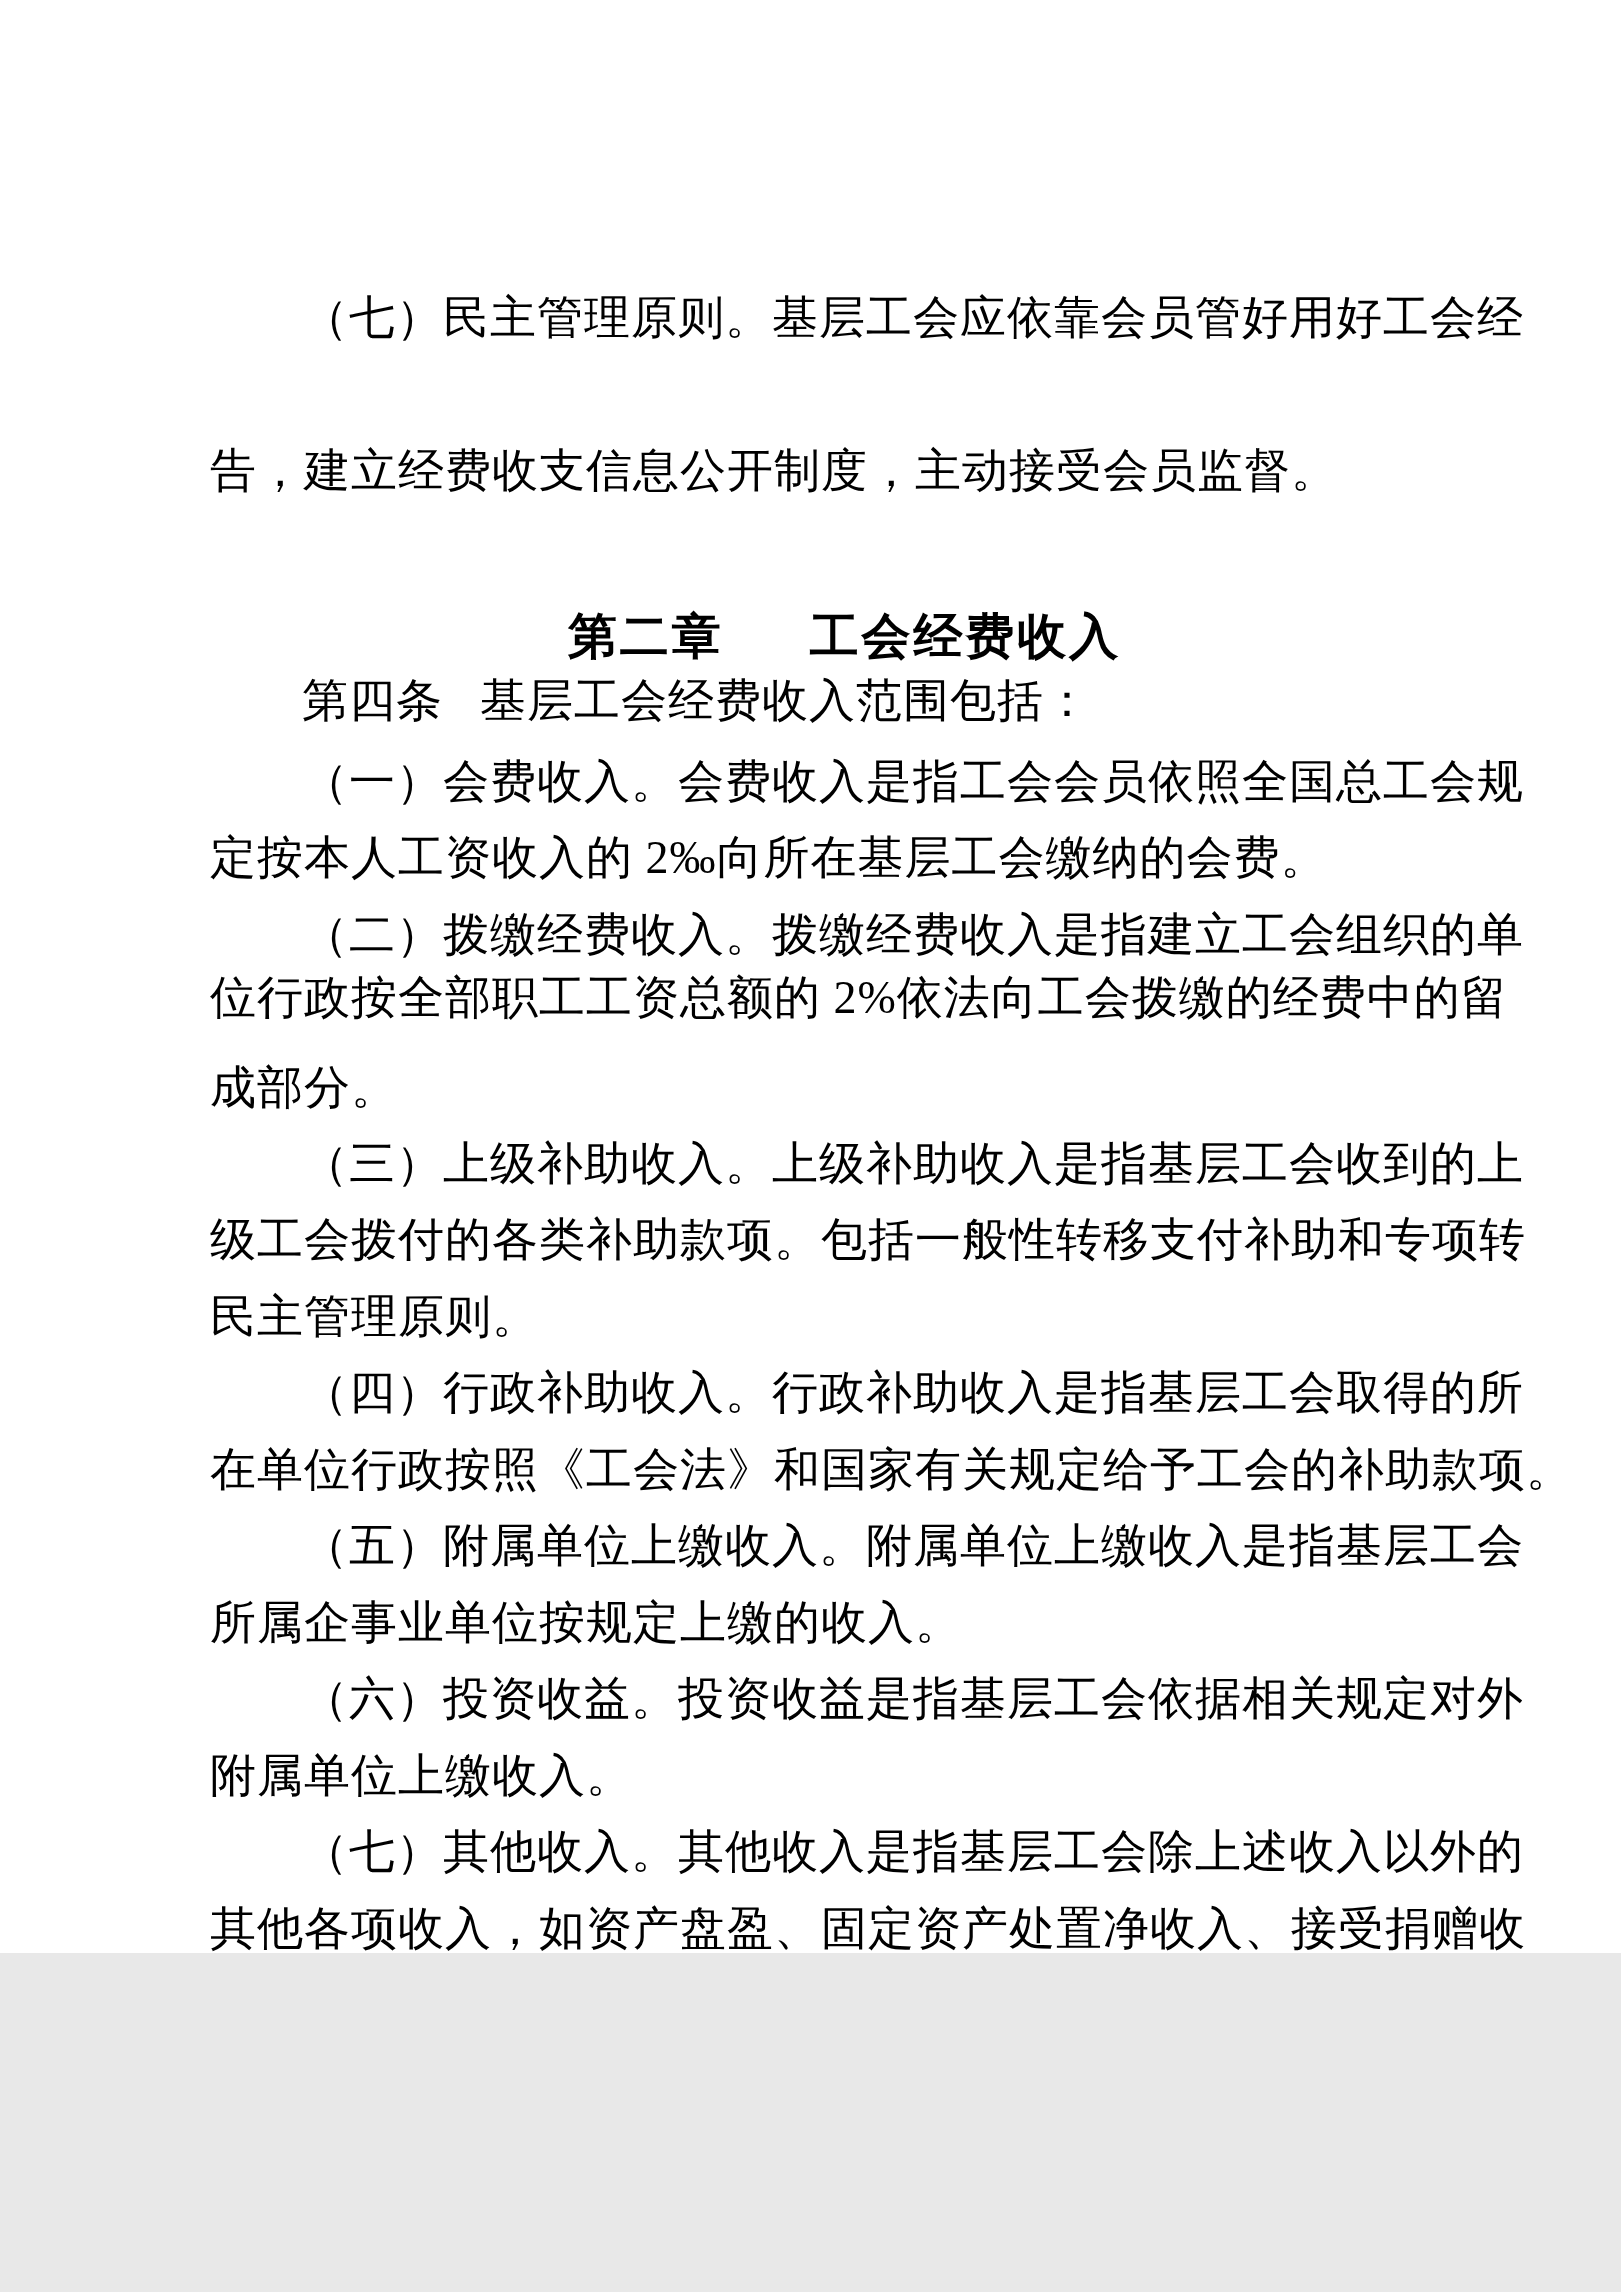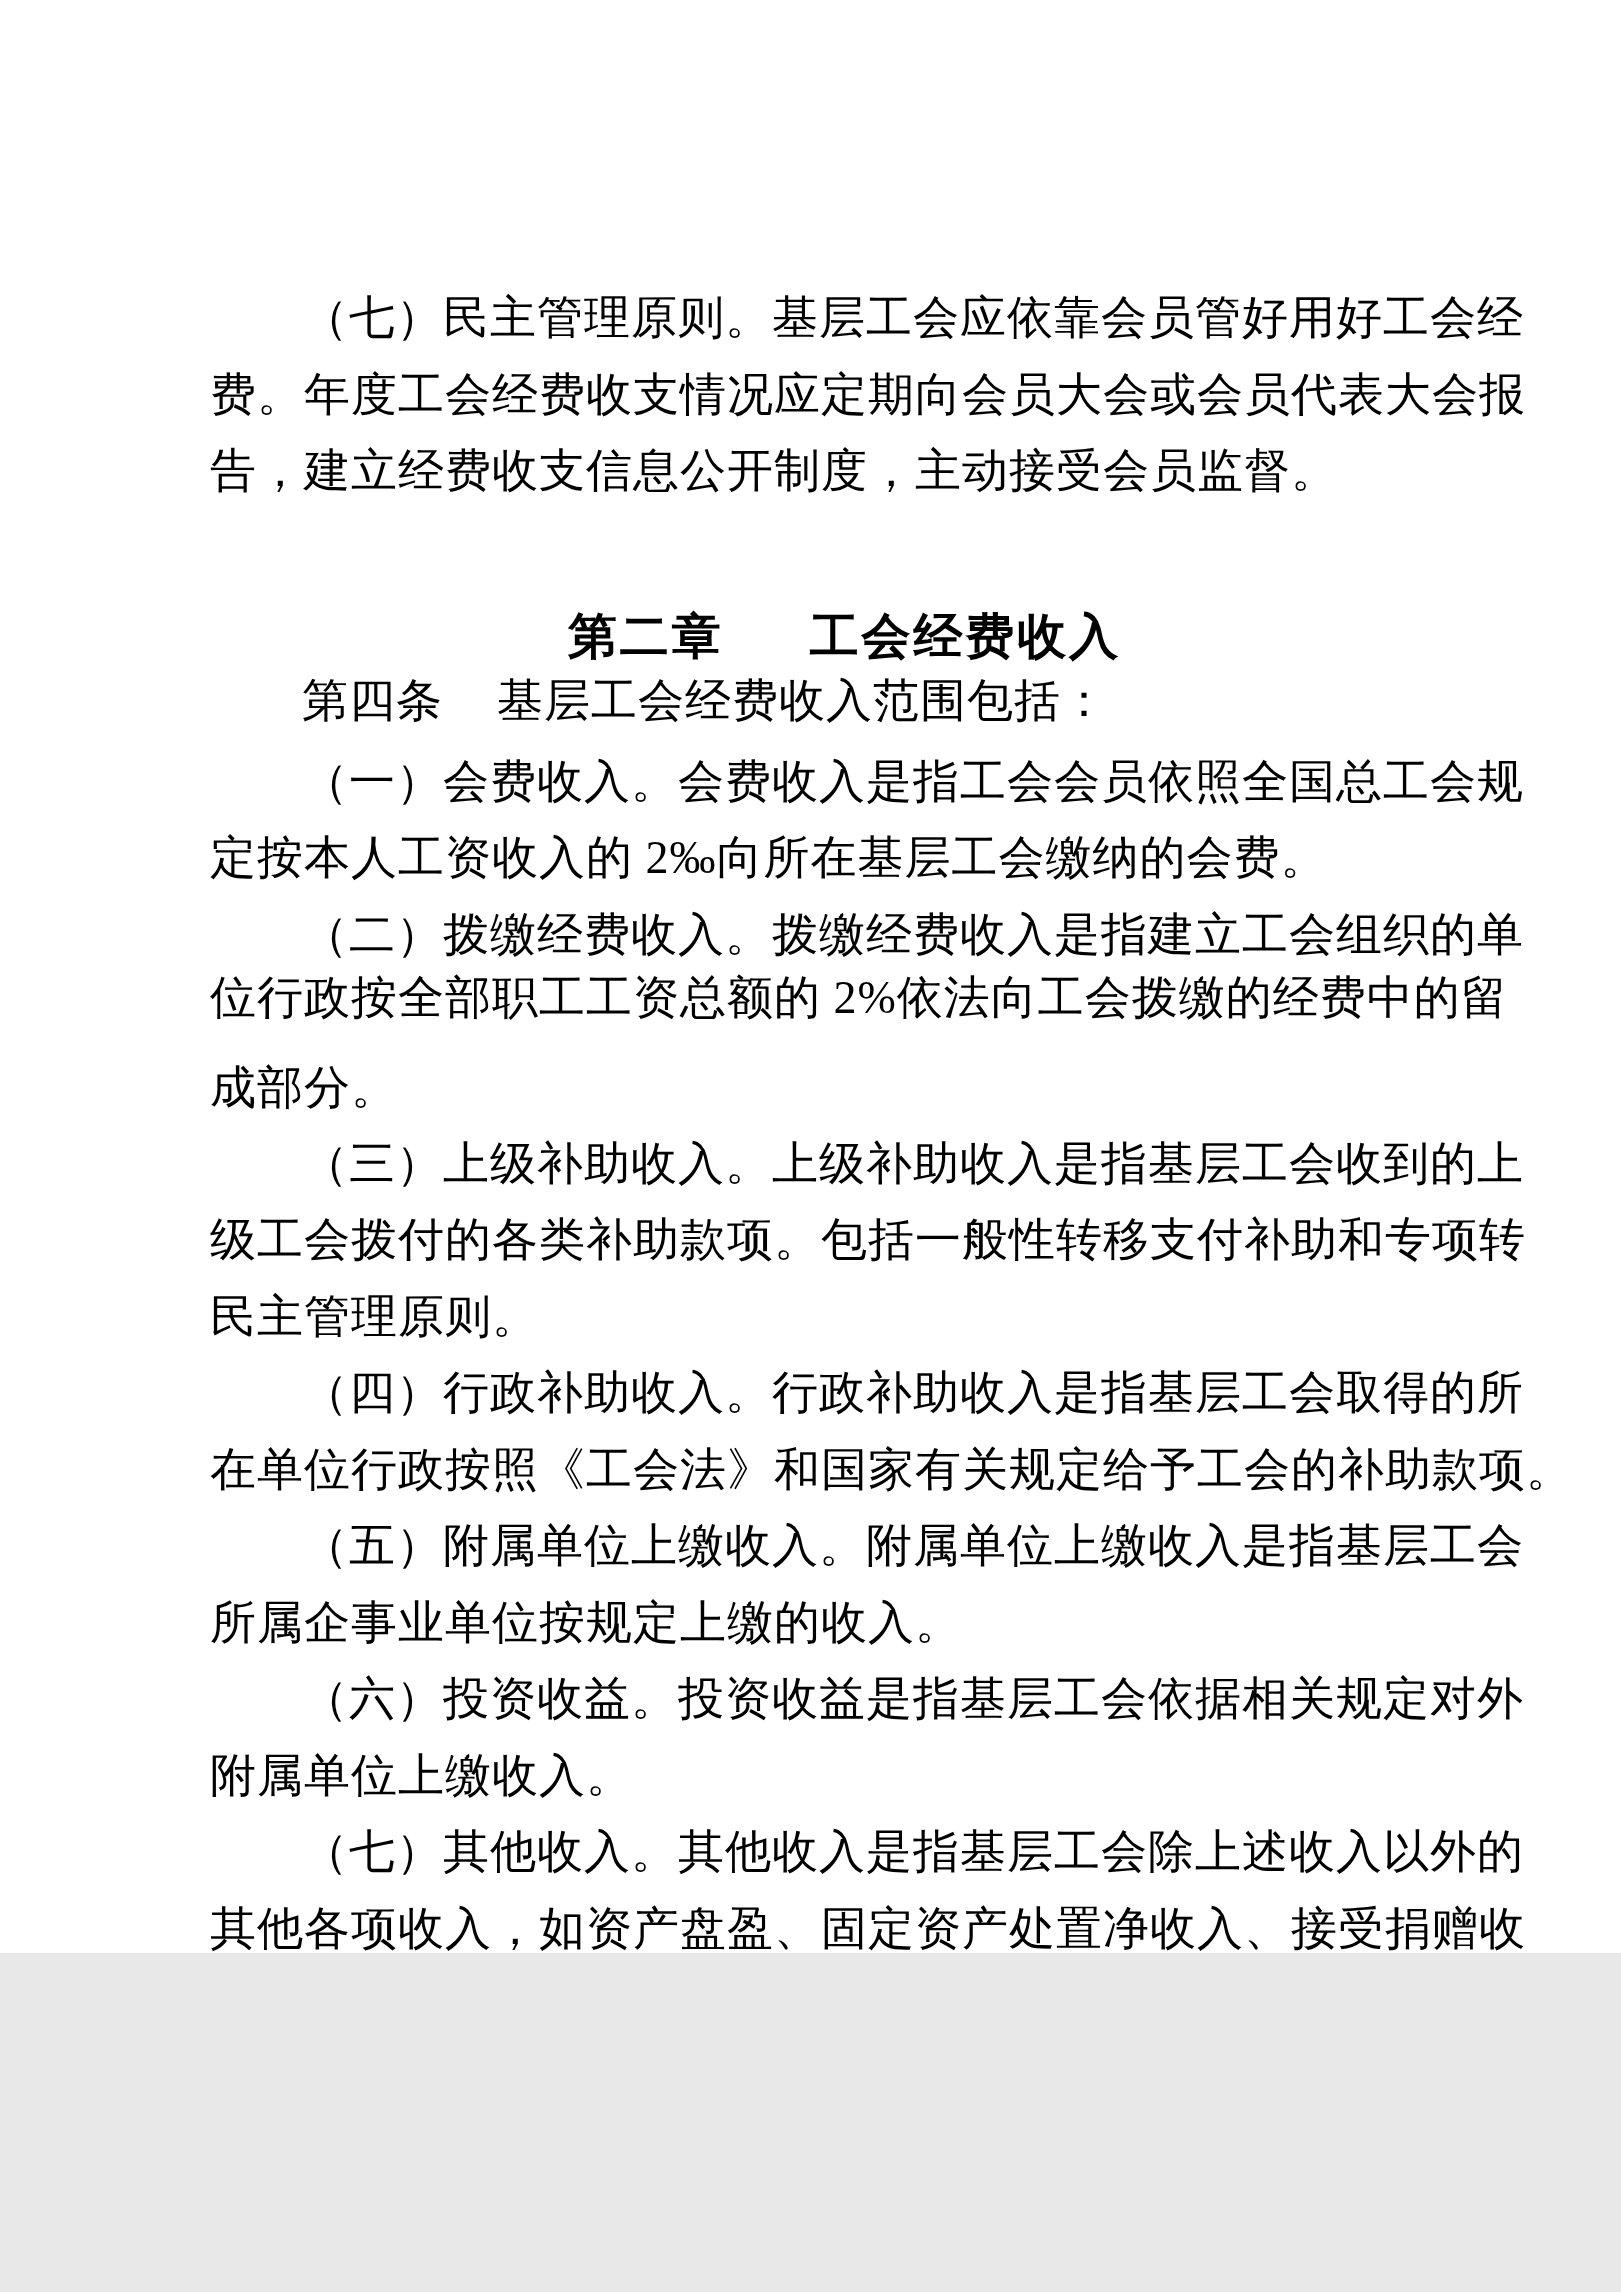--- a/index.html
+++ b/index.html
@@ -48,38 +48,37 @@
   }
   .chapter .chap-title {
     display: inline-block;
     margin-left: 86px; 
   }
   .article-label {
     font-weight: 400;
   }
   .article-text {
     display: inline-block;
-    margin-left: 54px; 
+    margin-left: 37px; 
   }
   .page-number {
     position: absolute;
     left: 210px;
     font-size: 39px;
     line-height: 47px;
     letter-spacing: 5.9px;
     color: #1a1a1a;
   }
 </style>
 </head>
 <body>
 
 <div class="page">
 
   <p class="line indent" style="top:290px">（七）民主管理原则。基层工会应依靠会员管好用好工会经</p>
-  <p class="line" style="top:367px">费。年度工会经费收支情况应定期向会员大会或会员代表大会报</p>
   <p class="line" style="top:443px">告，建立经费收支信息公开制度，主动接受会员监督。</p>
 
   <h2 class="chapter" style="top:592px"><span>第二章</span><span class="chap-title">工会经费收入</span></h2>
 
   <p class="line indent" style="top:673px"><strong class="article-label">第四条</strong><span class="article-text">基层工会经费收入范围包括：</span></p>
 
   <p class="line indent" style="top:754px">（一）会费收入。会费收入是指工会会员依照全国总工会规</p>
   <p class="line" style="top:830px">定按本人工资收入的 2‰向所在基层工会缴纳的会费。</p>
 
   <p class="line indent" style="top:907px">（二）拨缴经费收入。拨缴经费收入是指建立工会组织的单</p>

